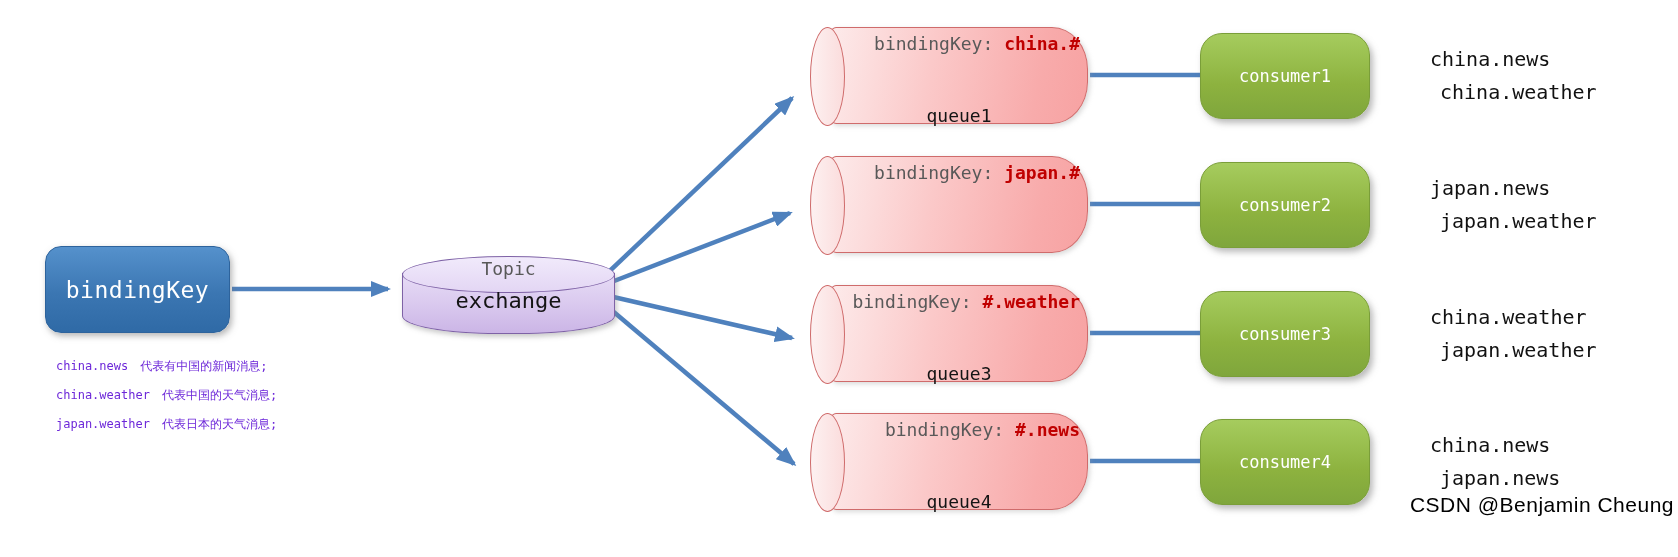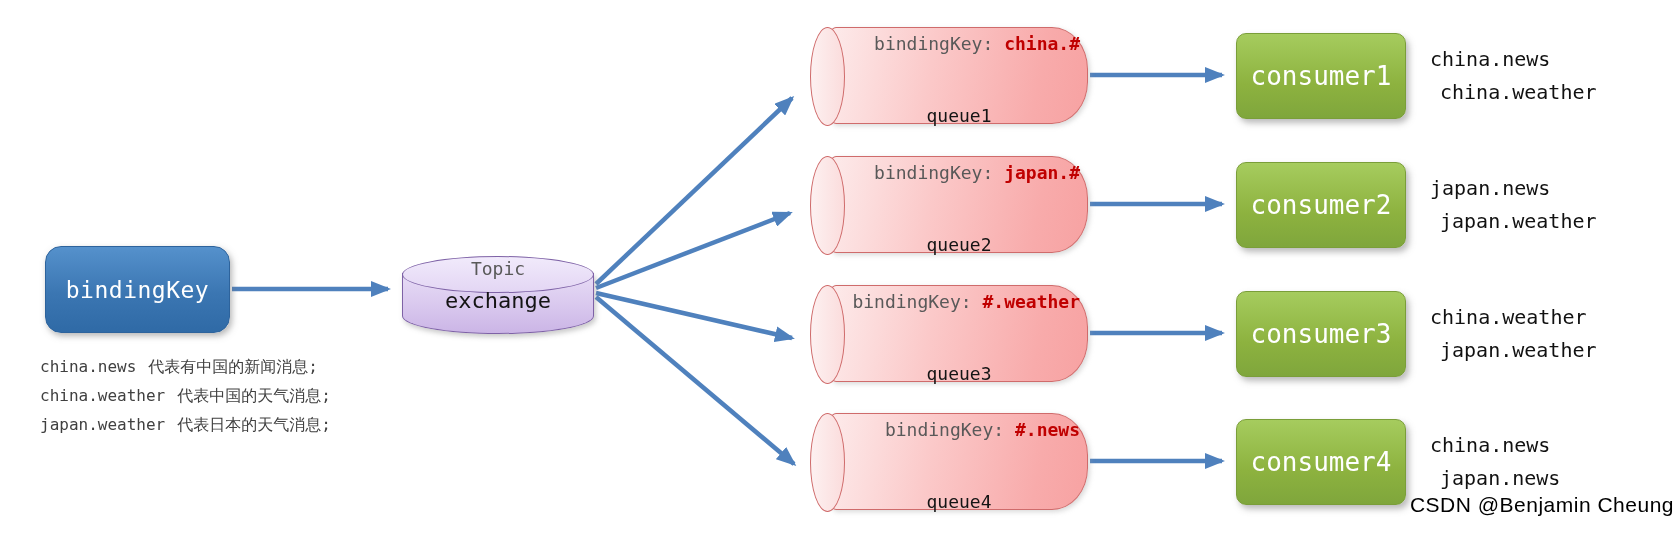--- a/index.html
+++ b/index.html
@@ -15,21 +15,21 @@
   .publisher{
     position:absolute;left:45px;top:246px;width:183px;height:85px;
     border-radius:16px;
     background:linear-gradient(180deg,#5591cc 0%,#3b76b2 55%,#2f6aa6 100%);
     border:1px solid #2d639c;
     box-shadow:2px 3px 6px rgba(110,110,110,.5);
     display:flex;align-items:center;justify-content:center;
     color:#fff;font-size:23px;letter-spacing:.5px;
   }
   
-  .exchange{position:absolute;left:402px;top:256px;width:192px;height:78px;}
+  .exchange{position:absolute;left:402px;top:256px;width:192px;height:78px;padding-left:21px;}
   .ex-body{
     position:absolute;left:0;right:0;top:17px;bottom:0;
     background:linear-gradient(180deg,#e7dcf6 0%,#d9c8ee 55%,#cbb5e6 100%);
     border:1.5px solid #7e62a6;border-top:none;
     border-radius:0 0 96px 96px / 0 0 18px 18px;
     box-shadow:2px 3px 5px rgba(140,140,140,.45);
   }
   .ex-top{
     position:absolute;left:0;right:0;top:0;height:35px;
     background:linear-gradient(180deg,#f1eafb 0%,#e3d6f4 100%);
@@ -58,42 +58,42 @@
   }
   .q-binding b{color:#c00000;font-weight:bold;}
   .q-name{
     position:absolute;left:28px;right:8px;top:43px;text-align:center;
     font-size:18px;color:#141414;margin-top:35px;
   }
   .q1{top:27px}.q2{top:156px}.q3{top:285px}.q4{top:413px}
 
   
   .consumer{
-    position:absolute;left:1236px;width:168px;height:84px;
-    border-radius:10px;
+    position:absolute;left:1200px;width:168px;height:84px;
+    border-radius:22px;
     background:linear-gradient(180deg,#a6cc5e 0%,#8db23f 60%,#7fa63c 100%);
     border:1px solid #7a9e39;
     box-shadow:3px 4px 6px rgba(120,120,120,.5);
     display:flex;align-items:center;justify-content:center;
-    color:#fff;font-size:26px;
+    color:#fff;font-size:17px;
   }
   .c1{top:33px}.c2{top:162px}.c3{top:291px}.c4{top:419px}
 
   
   .msgs{
     position:absolute;left:1412px;width:262px;height:96px;
     display:flex;flex-direction:column;justify-content:center;align-items:flex-start;
     gap:9px;font-size:20px;color:#111;padding-left:18px;box-sizing:border-box;
   }
   .msgs .msg-line{white-space:nowrap;}
   .msgs .msg-line:nth-child(2){margin-left:10px;}
   .m1{top:27px}.m2{top:156px}.m3{top:285px}.m4{top:413px}
 
   
-  .notes{position:absolute;left:40px;top:352px;font-size:16px;color:#404040;line-height:29px;}
+  .notes{position:absolute;left:56px;top:352px;font-size:12px;color:#6d28d9;line-height:29px;}
   .note-line{white-space:nowrap;}
   .note-key{font-family:"DejaVu Sans Mono",monospace;}
   .note-desc{margin-left:12px;}
 
   
   .watermark{
     position:absolute;right:4px;top:493px;
     font-family:"Liberation Sans","DejaVu Sans",sans-serif;
     font-size:21px;color:#000000;letter-spacing:.5px;
   }
@@ -138,21 +138,20 @@
   </div>
   <div class="q-name">queue1</div>
 </div>
 <div class="queue q2">
   <div class="q-body"></div>
   <div class="q-cap"></div>
   <div class="q-binding">
     <span>bindingKey:</span>
     <b>japan.#</b>
   </div>
-  <div class="q-name">queue2</div>
 </div>
 <div class="queue q3">
   <div class="q-body"></div>
   <div class="q-cap"></div>
   <div class="q-binding">
     <span>bindingKey:</span>
     <b>#.weather</b>
   </div>
   <div class="q-name">queue3</div>
 </div>

